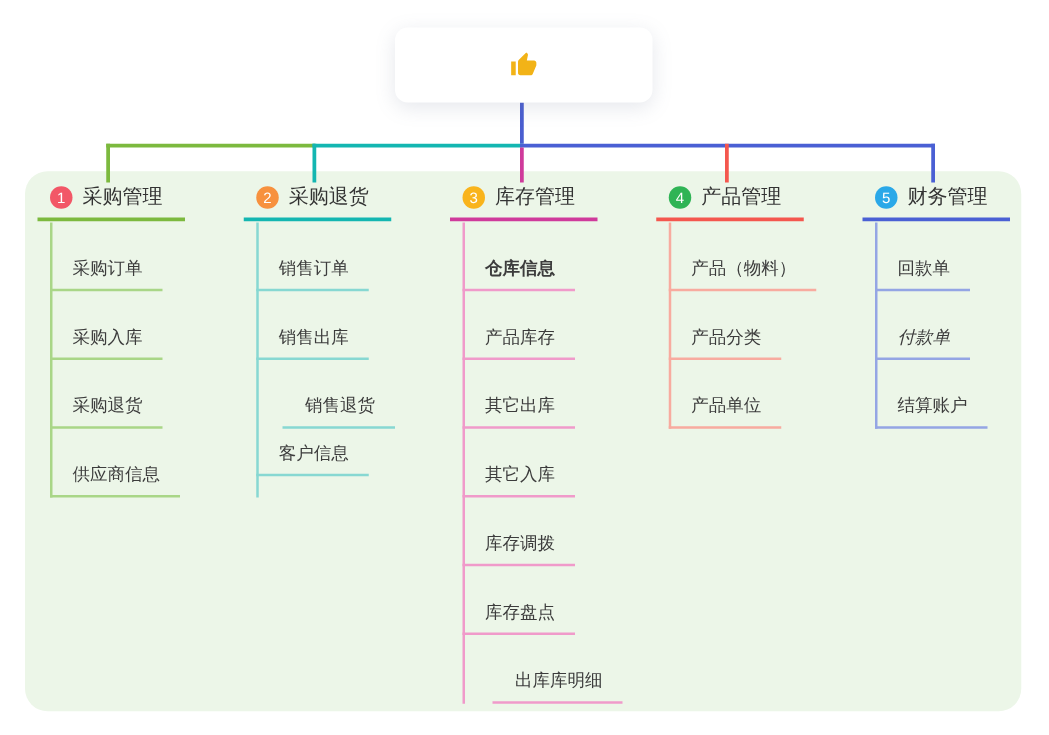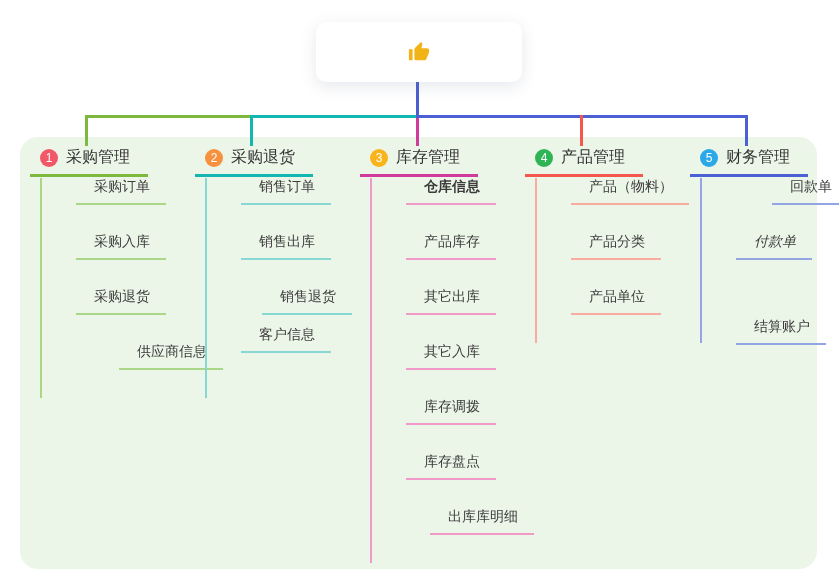--- a/index.html
+++ b/index.html
@@ -23,21 +23,21 @@
     position:absolute; width:108px; padding:0 0 6px 10px;
     display:flex; align-items:center; gap:8px;
     border-bottom:3px solid #888; font-size:16px; color:#333333; z-index:2;
   }
   .badge {
     width:18px; height:18px; border-radius:50%; flex:none;
     color:#ffffff; font-size:12px; line-height:18px; text-align:center;
   }
   .branch-label { white-space:nowrap; }
   .trunk { position:absolute; width:2px; z-index:1; }
-  .child-row { position:absolute; height:55px; display:flex; align-items:flex-start; z-index:1;padding-left:36px; }
+  .child-row { position:absolute; height:55px; display:flex; align-items:flex-end; z-index:1; }
   .child-label {
     font-size:14px; color:#3c3c3c; white-space:nowrap;
     padding:0 16px 7px 18px; border-bottom:2px solid #aaa;
   }
 </style>
 </head>
 <body>
 
 <div class="stage">
   <div class="panel" id="panel" style="background: rgb(236, 246, 232);"></div>
@@ -70,21 +70,21 @@
         <div class="trunk" style="left: 40px; top: 178px; height: 220px; background: rgb(169, 214, 135);"></div>
         <div class="child-row" style="left: 40px; top: 178px;">
           <span class="child-label" style="border-bottom-color: rgb(169, 214, 135);">采购订单</span>
         </div>
         <div class="child-row" style="left: 40px; top: 233px;">
           <span class="child-label" style="border-bottom-color: rgb(169, 214, 135);">采购入库</span>
         </div>
         <div class="child-row" style="left: 40px; top: 288px;">
           <span class="child-label" style="border-bottom-color: rgb(169, 214, 135);">采购退货</span>
         </div>
-        <div class="child-row" style="left: 40px; top: 343px; margin-left: 43px;">
+        <div class="child-row" style="left: 40px; top: 343px;">
           <span class="child-label" style="border-bottom-color: rgb(169, 214, 135);">供应商信息</span>
         </div>
       </div>
       <div>
         <div class="branch-head" style="left: 195px; top: 147px; border-bottom-color: rgb(20, 182, 177);">
           <span class="badge" style="background: rgb(247, 145, 62);">2</span>
           <span class="branch-label">采购退货</span>
         </div>
         <div class="trunk" style="left: 205px; top: 178px; height: 220px; background: rgb(135, 216, 210);"></div>
         <div class="child-row" style="left: 205px; top: 178px;">
@@ -144,21 +144,21 @@
           <span class="child-label" style="border-bottom-color: rgb(248, 171, 159);">产品单位</span>
         </div>
       </div>
       <div>
         <div class="branch-head" style="left: 690px; top: 147px; border-bottom-color: rgb(74, 96, 212);">
           <span class="badge" style="background: rgb(42, 168, 232);">5</span>
           <span class="branch-label">财务管理</span>
         </div>
         <div class="trunk" style="left: 700px; top: 178px; height: 165px; background: rgb(148, 165, 228);"></div>
         <div class="child-row" style="left: 700px; top: 178px;">
-          <span class="child-label" style="border-bottom-color: rgb(148, 165, 228); margin-left: 36px;">回款单</span>
+          <span class="child-label" style="border-bottom-color: rgb(148, 165, 228);">回款单</span>
         </div>
         <div class="child-row" style="left: 700px; top: 233px;">
           <span class="child-label" style="border-bottom-color: rgb(148, 165, 228); font-style: italic;">付款单</span>
         </div>
         <div class="child-row" style="left: 700px; top: 288px;">
           <span class="child-label" style="border-bottom-color: rgb(148, 165, 228); margin-top: 30px;">结算账户</span>
         </div>
       </div>
     </div>
 </div>

